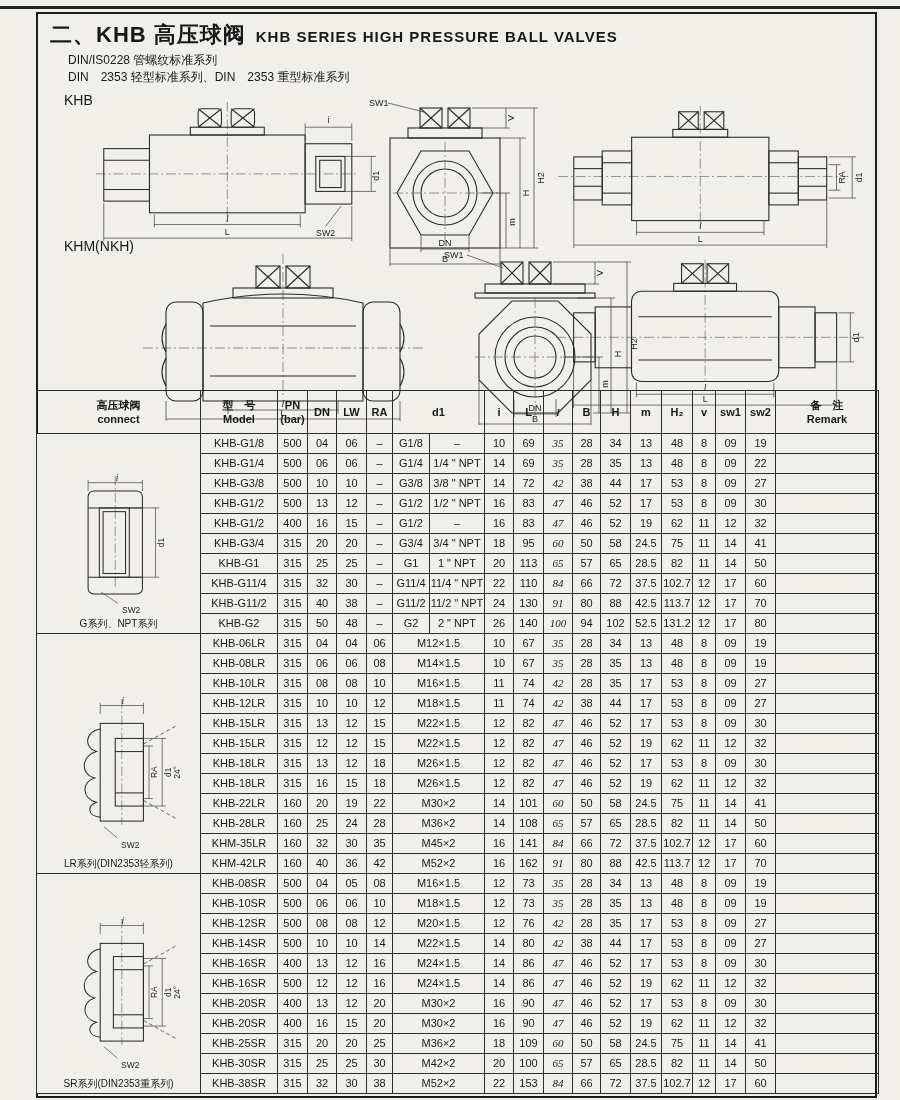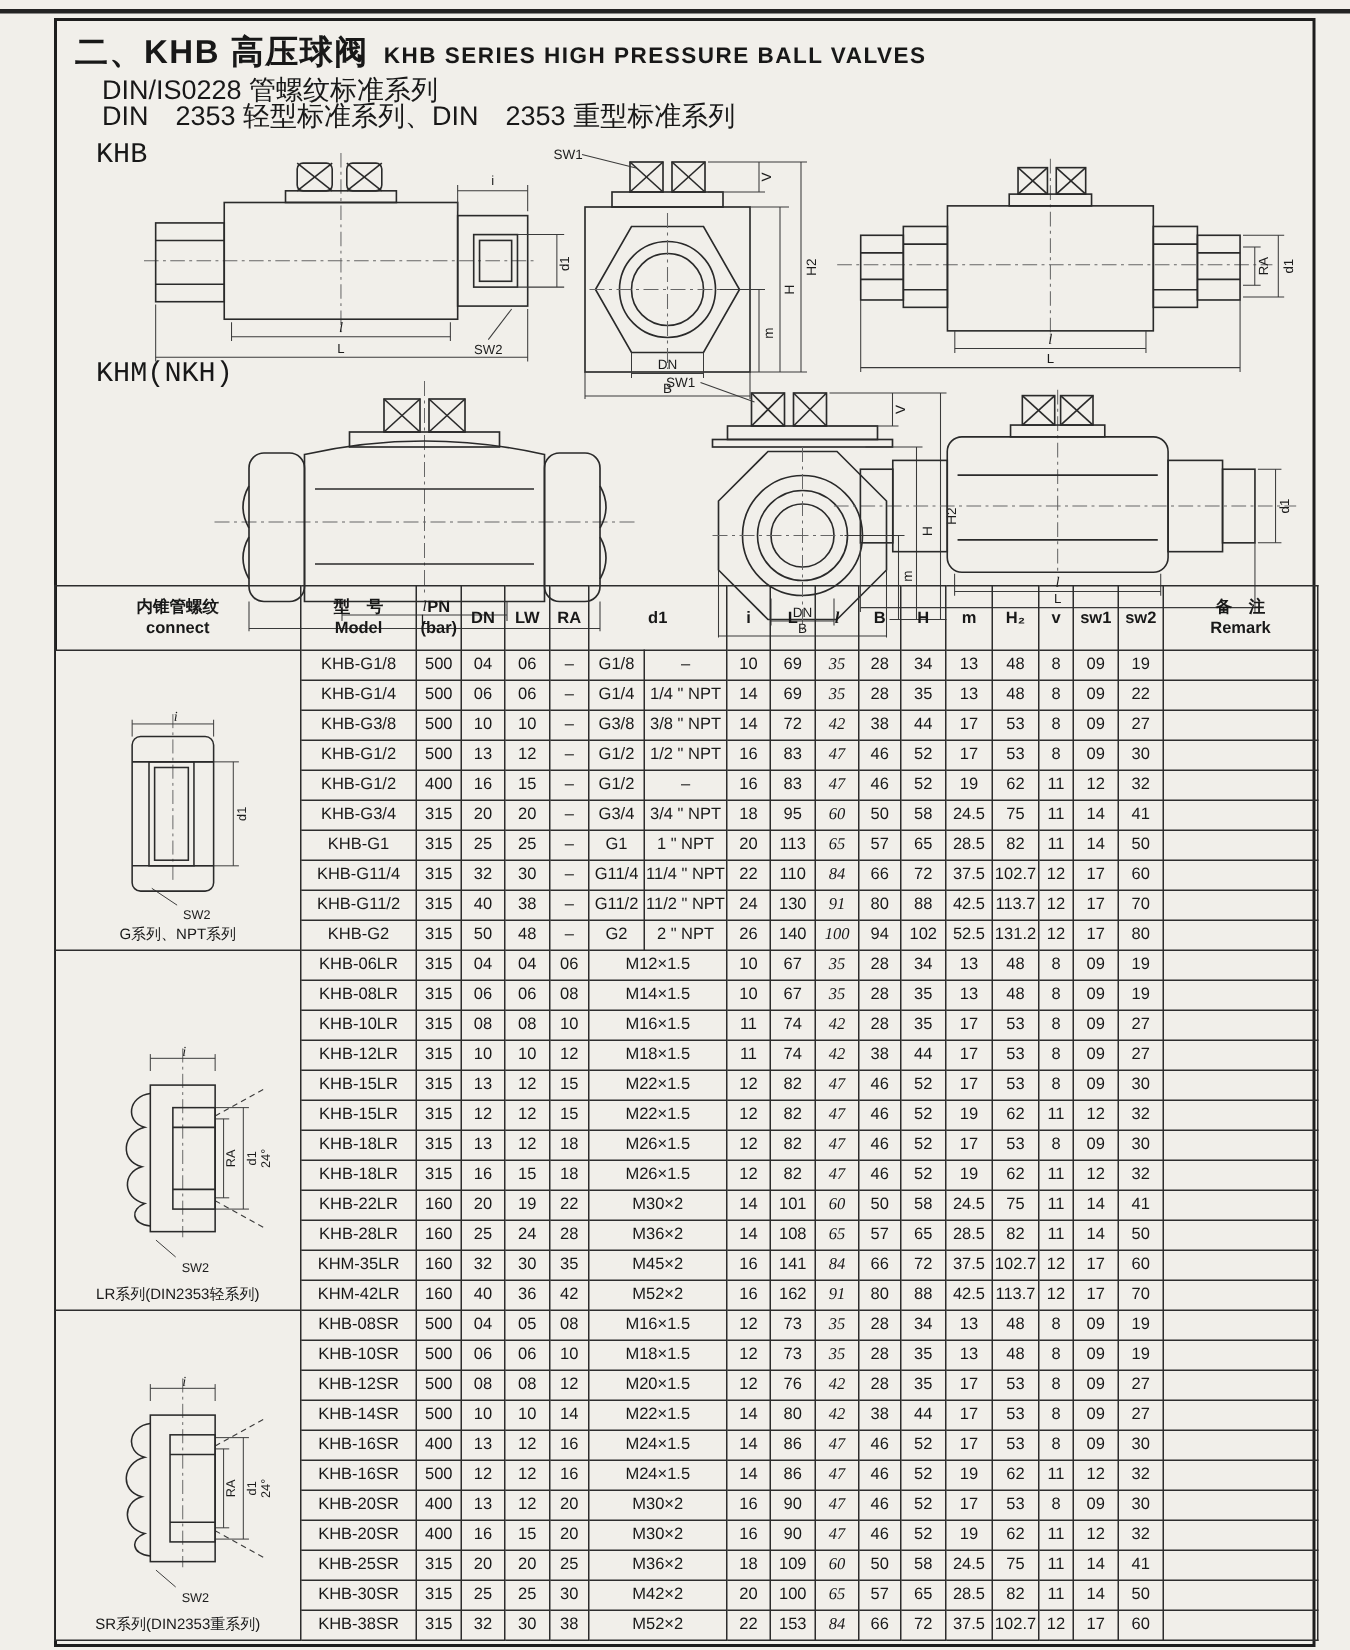--- a/index.html
+++ b/index.html
@@ -4,22 +4,22 @@
 <style>
   html,body{margin:0;padding:0;background:#e8e6e1;}
   .page{position:relative;width:900px;height:1100px;background:#f1efea;
         font-family:"Liberation Sans",sans-serif;color:#181818;overflow:hidden;}
   .topline{position:absolute;left:0;top:6px;width:100%;height:3px;background:#232323;}
   .frame{position:absolute;left:36px;top:12px;width:841px;height:1086px;
          border:2px solid #1d1d1d;box-sizing:border-box;}
   .title-row{position:absolute;left:12px;top:6px;white-space:nowrap;text-align:center;}
   .title-zh{font-size:22px;font-weight:bold;letter-spacing:1px;}
   .title-en{font-size:15px;font-weight:bold;margin-left:10px;letter-spacing:1px;}
-  .subs{position:absolute;left:30px;top:38px;font-size:18px;line-height:17px;}
-  .series-label{position:absolute;font-size:19px;font-family:Liberation Mono, monospace;}
+  .subs{position:absolute;left:30px;top:38px;font-size:12px;line-height:17px;}
+  .series-label{position:absolute;font-size:14px;}
   .lbl-khb{left:26px;top:78px;}
   .lbl-khm{left:26px;top:224px;}
   svg text{font-family:"Liberation Sans",sans-serif;}
   .obj{stroke:#2a2a2a;stroke-width:1.1;fill:none;}
   .dim{stroke:#3a3a3a;stroke-width:0.7;fill:none;}
   .cl{stroke:#666;stroke-width:0.7;fill:none;stroke-dasharray:10 3 2 3;}
   .dash{stroke:#3a3a3a;stroke-width:0.8;fill:none;stroke-dasharray:4 3;}
   .dlab{font-size:9px;fill:#1c1c1c;}
   .dlab-it{font-style:italic;font-family:"Liberation Serif",serif;font-size:10px;}
   .dwg{position:absolute;}
@@ -314,21 +314,21 @@
           <col style="width:31px">
           <col style="width:31px">
         <col style="width:23px">
           <col style="width:30px">
           <col style="width:30px">
         <col>
       </colgroup>
       <thead>
         <tr>
           <th>
-            <div class="hdr-sub">内锥管螺纹</div>
+            <div class="hdr-sub">高压球阀</div>
             <div class="hdr-sub">connect</div>
           </th>
           <th>
             <div class="hdr-sub">型　号</div>
             <div class="hdr-sub">Model</div>
           </th>
           <th>
             <div class="hdr-sub">PN</div>
             <div class="hdr-sub">(bar)</div>
           </th>

